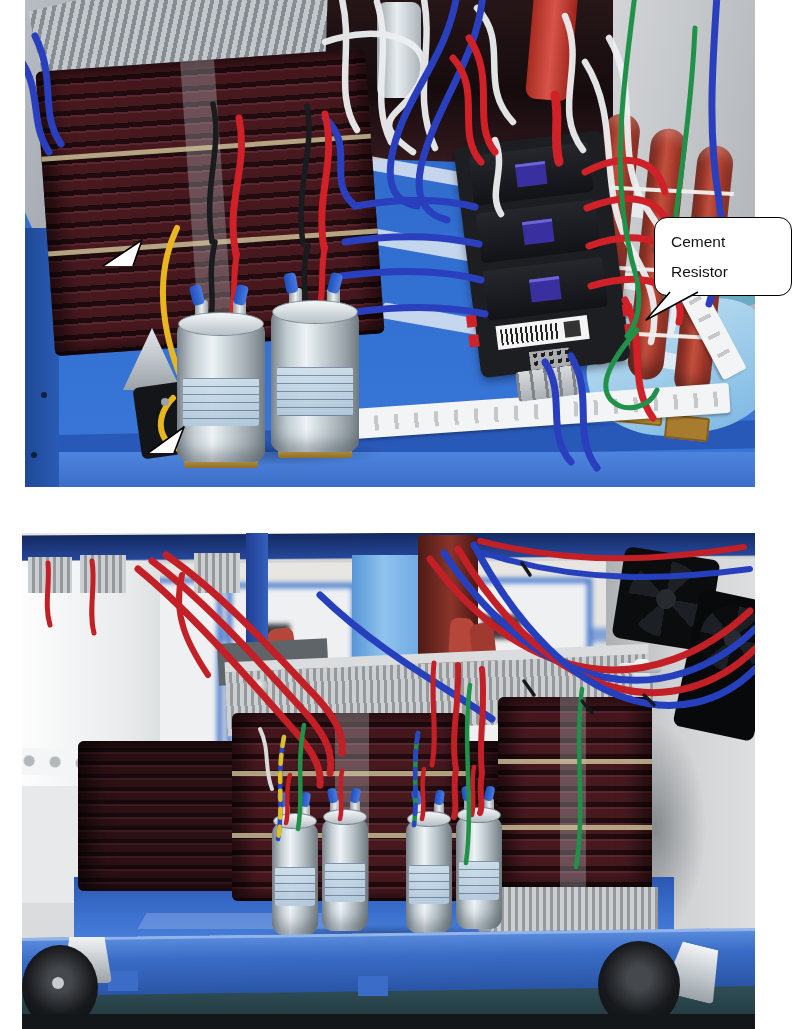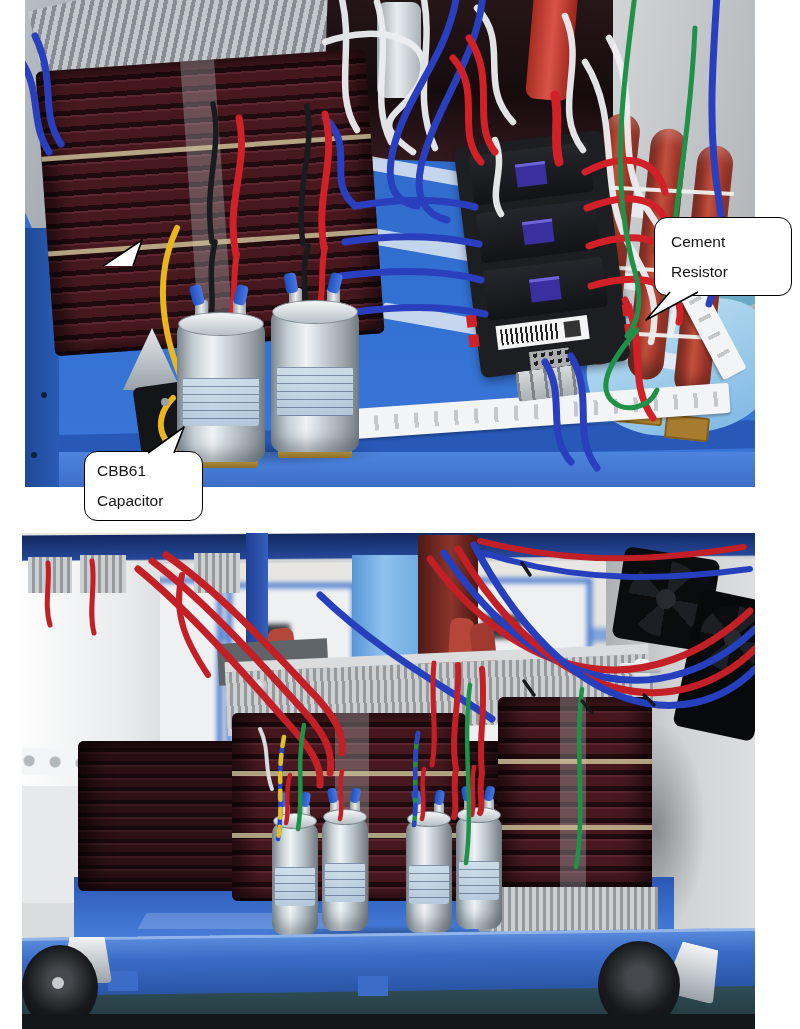--- a/index.html
+++ b/index.html
@@ -396,21 +396,17 @@
   </svg>
 
   <div class="callout c-left" style="left:654px;top:217px;width:120px;height:77px;">
     <div class="line">Cement</div>
     <div class="line">Resistor</div>
   </div>
   <svg class="tail" style="left:636px;top:290px;" width="70" height="34" viewBox="0 0 70 34">
     <path d="M34,2 L10,30 L62,2" fill="#ffffff" stroke="#000000" stroke-width="1.6" stroke-linejoin="round"></path>
   </svg>
 
-  <div class="callout c-left" style="left:84px;top:451px;width:105px;height:68px;padding-left:12px;">
-    <div class="line">CBB61</div>
-    <div class="line">Capacitor</div>
-  </div>
   <svg class="tail" style="left:140px;top:425px;" width="60" height="30" viewBox="0 0 60 30">
     <path d="M8,28 L44,2 L34,28" fill="#ffffff" stroke="#000000" stroke-width="1.6" stroke-linejoin="round"></path>
   </svg>
 
 </div>
 
 </body></html>

